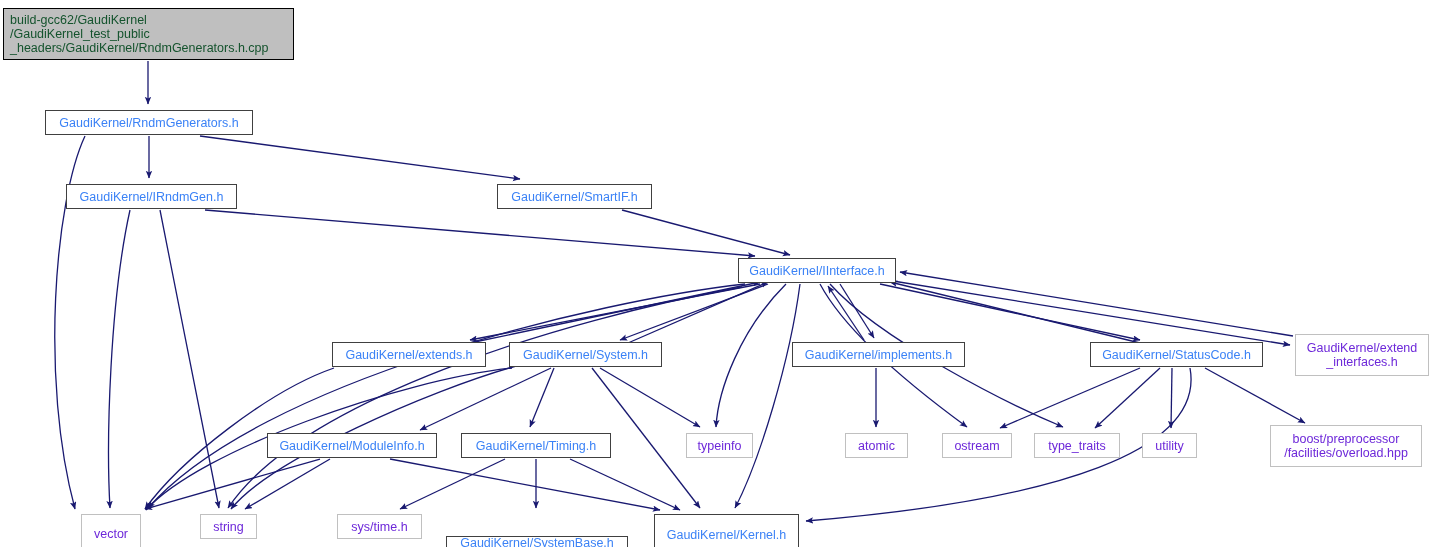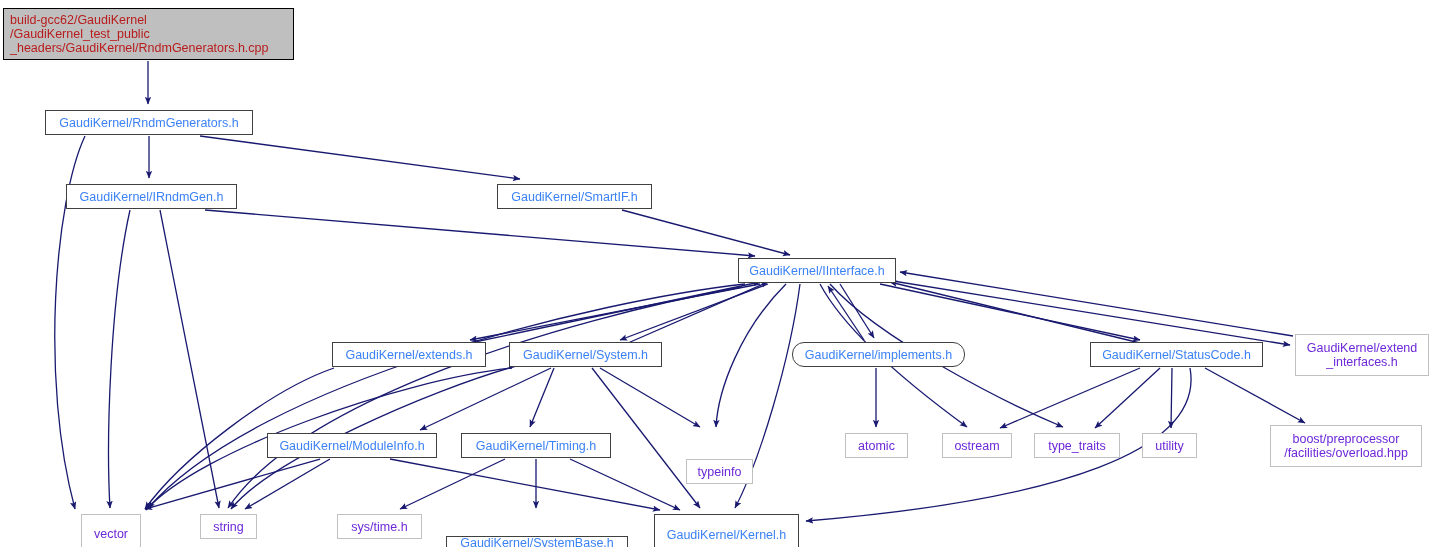--- a/index.html
+++ b/index.html
@@ -9,21 +9,21 @@
     background:#ffffff;
     font-family:"Liberation Sans", sans-serif;
     overflow:hidden;
   }
   svg#graph-svg{position:absolute;left:0;top:0;width:1435px;height:547px;}
   .edge-path{fill:none;stroke:#191970;stroke-width:1.3;}
   .arrow-head{fill:#191970;stroke:none;}
   .node-box{position:absolute;box-sizing:border-box;display:flex;
     align-items:center;justify-content:center;text-align:center;
     line-height:1.12;}
-  .node-root{background:#bfbfbf;border:1px solid #000000;color:#b91c1c;
+  .node-root{background:#bfbfbf;border:1px solid #000000;color:#14532d;
     font-size:12.5px;justify-content:flex-start;text-align:left;}
   .node-local{background:#ffffff;border:1px solid #404040;color:#3b82f6;
     font-size:12.5px;}
   .node-system{background:#ffffff;border:1px solid #c0c0c0;color:#6d28d9;
     font-size:12.5px;}
   .node-label{display:block;white-space:pre;padding:0 5px;}
   .node-root .node-label{padding-left:6px;}
 </style>
 </head>
 <body>
@@ -98,37 +98,37 @@
       </div>
       <div class="node-box node-local" style="left: 738px; top: 258px; width: 158px; height: 25px;">
         <span class="node-label">GaudiKernel/IInterface.h</span>
       </div>
       <div class="node-box node-local" style="left: 332px; top: 342px; width: 154px; height: 25px;">
         <span class="node-label">GaudiKernel/extends.h</span>
       </div>
       <div class="node-box node-local" style="left: 509px; top: 342px; width: 153px; height: 25px;">
         <span class="node-label">GaudiKernel/System.h</span>
       </div>
-      <div class="node-box node-local" style="left: 792px; top: 342px; width: 173px; height: 25px; border-radius: 12px;">
+      <div class="node-box node-local" style="left: 792px; top: 342px; width: 173px; height: 25px;">
         <span class="node-label">GaudiKernel/implements.h</span>
       </div>
       <div class="node-box node-local" style="left: 1090px; top: 342px; width: 173px; height: 25px;">
         <span class="node-label">GaudiKernel/StatusCode.h</span>
       </div>
       <div class="node-box node-system" style="left: 1295px; top: 334px; width: 134px; height: 42px;">
         <span class="node-label">GaudiKernel/extend
 _interfaces.h</span>
       </div>
       <div class="node-box node-local" style="left: 267px; top: 433px; width: 170px; height: 25px;">
         <span class="node-label">GaudiKernel/ModuleInfo.h</span>
       </div>
       <div class="node-box node-local" style="left: 461px; top: 433px; width: 150px; height: 25px;">
         <span class="node-label">GaudiKernel/Timing.h</span>
       </div>
-      <div class="node-box node-system" style="left: 686px; top: 433px; width: 67px; height: 25px; margin-top: 26px;">
+      <div class="node-box node-system" style="left: 686px; top: 433px; width: 67px; height: 25px;">
         <span class="node-label">typeinfo</span>
       </div>
       <div class="node-box node-system" style="left: 845px; top: 433px; width: 63px; height: 25px;">
         <span class="node-label">atomic</span>
       </div>
       <div class="node-box node-system" style="left: 942px; top: 433px; width: 70px; height: 25px;">
         <span class="node-label">ostream</span>
       </div>
       <div class="node-box node-system" style="left: 1034px; top: 433px; width: 86px; height: 25px;">
         <span class="node-label">type_traits</span>

